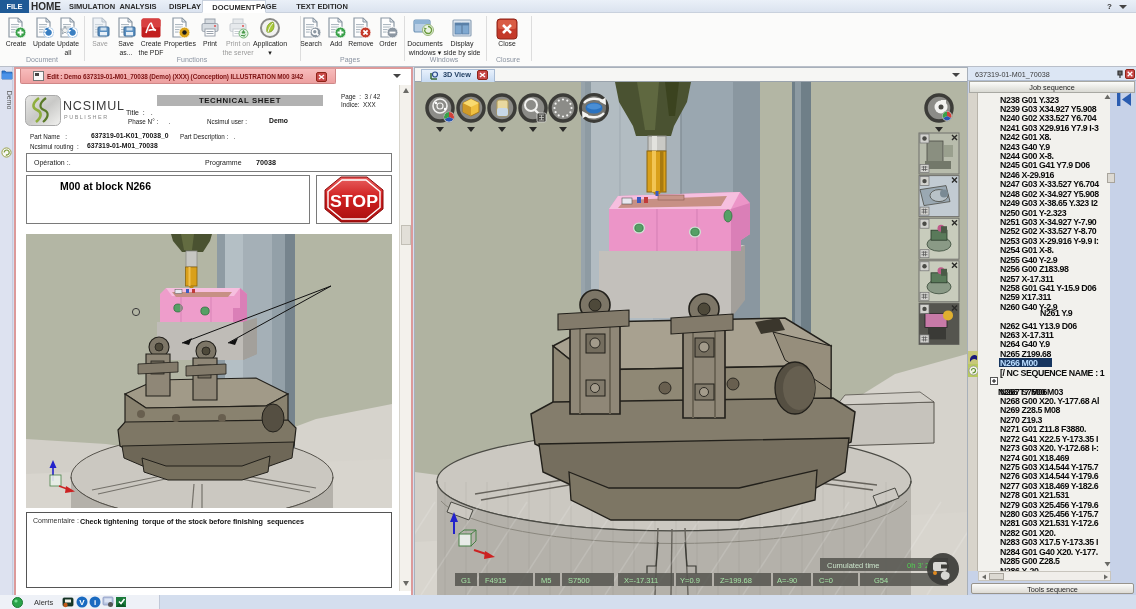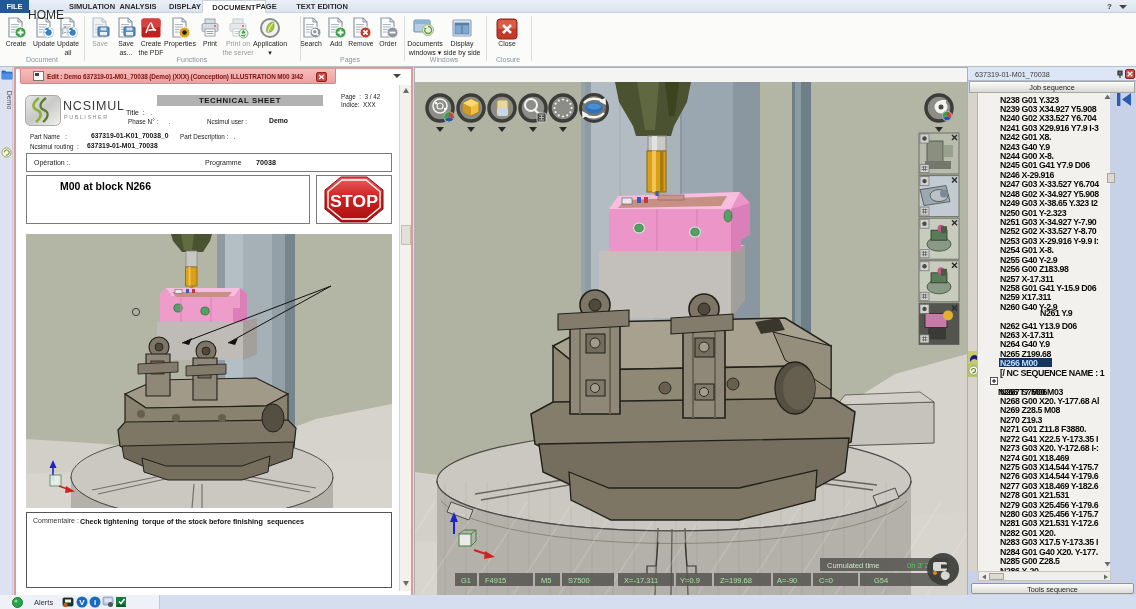--- a/index.html
+++ b/index.html
@@ -5,21 +5,21 @@
 body{font-family:"Liberation Sans",sans-serif;position:relative;background:#d4deee;}
 .abs{position:absolute;}
 .rlabel{position:absolute;font-size:7px;color:#1d1d1d;text-align:center;line-height:8.5px;white-space:pre;}
 .gray{color:#9a9a9a;}
 .fld{position:absolute;font-size:6.3px;color:#1a1a1a;white-space:nowrap;}
 .fldb{position:absolute;font-size:6.8px;font-weight:bold;color:#111;white-space:nowrap;}
 .gl{position:absolute;left:32px;font-size:8.8px;font-weight:bold;color:#0b0b0b;white-space:nowrap;letter-spacing:-0.4px;}
 </style></head><body>
 <div class="abs" style="left:0;top:0;width:1136px;height:13px;z-index:5;background:linear-gradient(#eaf0f8,#dbe3ef);border-bottom:1px solid #c9d1dd;">
     <div class="abs" style="left:0;top:0;width:29px;height:13px;background:#1f5a96;color:#fff;font-size:7.5px;font-weight:bold;text-align:center;line-height:14px;">FILE</div>
-    <div class="abs" style="left:24px;top:8px;width:44px;height:13px;font-size:12px;font-weight:normal;color:#2b2b2b;text-align:center;line-height:14px;">HOME</div>
+    <div class="abs" style="left:24px;top:0;width:44px;height:13px;font-size:10px;font-weight:bold;color:#2b2b2b;text-align:center;line-height:14px;">HOME</div>
     <div class="abs" style="left:59px;top:0;width:66px;height:13px;font-size:7.5px;font-weight:bold;color:#2b2b2b;text-align:center;line-height:14px;">SIMULATION</div>
     <div class="abs" style="left:110px;top:0;width:56px;height:13px;font-size:7.5px;font-weight:bold;color:#2b2b2b;text-align:center;line-height:14px;">ANALYSIS</div>
     <div class="abs" style="left:159px;top:0;width:52px;height:13px;font-size:7.5px;font-weight:bold;color:#2b2b2b;text-align:center;line-height:14px;">DISPLAY</div>
     <div class="abs" style="left:202px;top:0;width:64px;height:13px;background:#fff;border:1px solid #c9d1dd;border-bottom:1px solid #fff;font-size:7.5px;font-weight:bold;color:#2b2b2b;text-align:center;line-height:14px;">DOCUMENT</div>
     <div class="abs" style="left:256px;top:0;width:40px;height:13px;font-size:7.5px;font-weight:bold;color:#2b2b2b;text-align:left;line-height:14px;">PAGE</div>
     <div class="abs" style="left:285px;top:0;width:74px;height:13px;font-size:7.5px;font-weight:bold;color:#2b2b2b;text-align:center;line-height:14px;">TEXT EDITION</div>
     <div class="abs" style="right:24px;top:2px;font-size:8px;color:#333;font-weight:bold;">?</div>
     <svg class="abs" style="right:8px;top:4px;" width="10" height="6">
       <path d="M1 1 L5 5 L9 1 Z" fill="#444"></path>
     </svg>
@@ -369,20 +369,35 @@
       <polygon points="27,226 23.5,234 30.5,234" fill="#2222cc"></polygon>
       <rect x="24" y="241" width="11" height="11" fill="#e8efe8" stroke="#3a7a3a" stroke-width="0.8" opacity="0.9"></rect>
       <line x1="33" y1="252" x2="44" y2="256" stroke="#cc2222" stroke-width="1.6"></line>
       <polygon points="49,257.5 40,252 39,259" fill="#cc2222"></polygon>
     </svg>
     <div class="abs" style="left:10px;top:443px;width:366px;height:76px;border:1px solid #555;"></div>
     <div class="fld" style="left:17px;top:448px;font-size:7px;color:#333;">Commentaire :</div>
     <div class="fldb" style="left:64px;top:447.5px;font-size:7.2px;">Check tightening&nbsp; torque of the stock before finishing&nbsp; sequences</div>
   </div>
 <div class="abs" style="left:414px;top:67px;width:554px;height:528px;background:#f4f4f2;border:1px solid #a8b0ba;">
+    <div class="abs" style="left:0;top:0;width:552px;height:14px;background:#f6f6f4;border-bottom:1px solid #9aa3ad;">
+      <div class="abs" style="left:6px;top:1px;width:74px;height:13px;background:linear-gradient(#e8f1fc,#c6daf2);border:1px solid #a9bcd4;border-bottom:none;"></div>
+      <svg class="abs" style="left:14px;top:3px;" width="10" height="9">
+        <path d="M2 8 L2 2 M2 8 L8 8" stroke="#3a6a3a" stroke-width="1.5"></path>
+        <circle cx="6" cy="3.5" r="2.5" fill="none" stroke="#2a4a8a" stroke-width="1.2"></circle>
+      </svg>
+      <div class="abs" style="left:28px;top:2px;font-size:7.3px;font-weight:bold;color:#1c3least;color:#1c3a5e;">3D View</div>
+      <svg class="abs" style="left:62px;top:2px;" width="11" height="10">
+        <rect x="0.5" y="0.5" width="10" height="9" rx="1.5" fill="#c84848" stroke="#8e2418" stroke-width="1"></rect>
+        <path d="M3 3 L8 7 M8 3 L3 7" stroke="#fff" stroke-width="1.4"></path>
+      </svg>
+      <svg class="abs" style="left:536px;top:4px;" width="10" height="6">
+        <path d="M1 1 L5 5 L9 1 Z" fill="#444"></path>
+      </svg>
+    </div>
     <svg class="abs" style="left:0;top:14px;" width="552" height="513" viewBox="0 0 552 513">
       <rect width="552" height="513" fill="#b3b6a4"></rect>
       <rect x="0" y="0" width="166" height="513" fill="#b0b3a1"></rect>
       <polygon points="552,272 480,292 432,322 432,513 552,513" fill="#d6d3cc"></polygon>
       <polygon points="0,390 90,402 130,420 130,513 0,513" fill="#d3d0c9"></polygon>
       <polygon points="0,460 552,430 552,513 0,513" fill="#d8d5ce"></polygon>
       <polygon points="422,323 519,320 519,361 422,364" fill="#c6c3bc" stroke="#55524b" stroke-width="1"></polygon>
       <polygon points="422,323 519,320 505,310 430,313" fill="#d2cfc8" stroke="#55524b" stroke-width="0.8"></polygon>
       <rect x="166" y="0" width="6" height="420" fill="#98a4ab"></rect>
       <rect x="170" y="0" width="175" height="400" fill="#a9b3ba"></rect>

